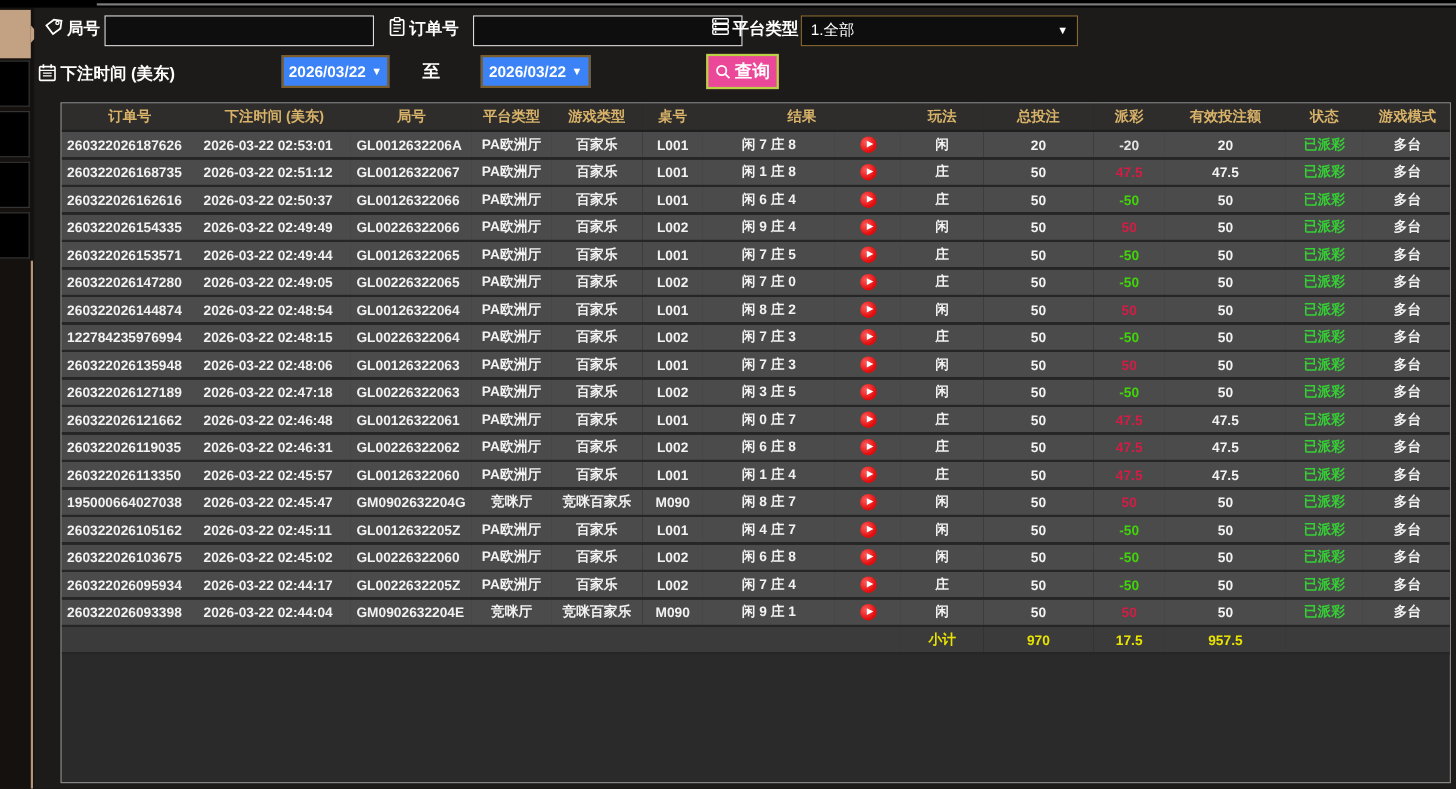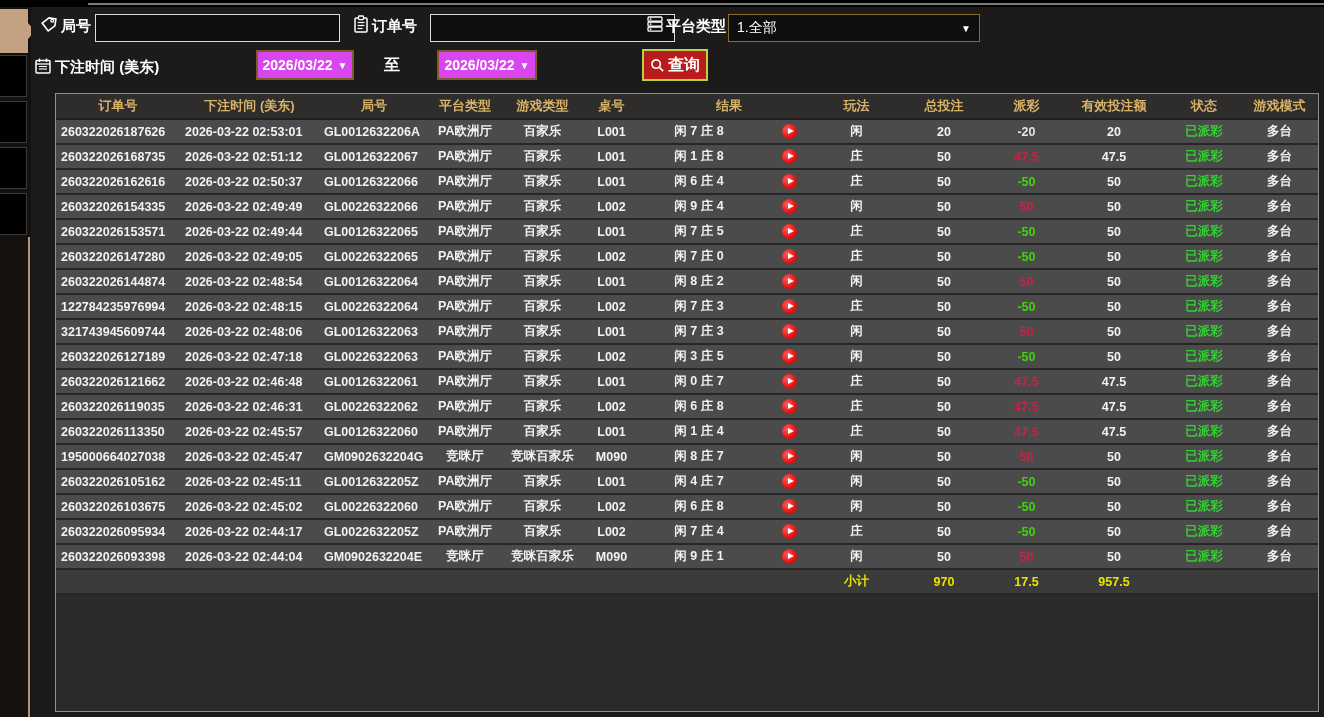--- a/index.html
+++ b/index.html
@@ -37,28 +37,28 @@
     position:absolute; height:28px; background:#0e0e0e; border:1px solid #dcdcdc;
     color:#fff; font-size:13px; padding:0 6px; font-family:"Liberation Sans",sans-serif;
   }
   .f-select {
     position:absolute; height:28px; background:#0e0e0e; border:1px solid #8a6a33;
     display:flex; align-items:center; justify-content:space-between;
     padding:0 8px; font-size:14px; color:#fff; cursor:pointer;
   }
   .f-select .caret { font-size:10px; color:#fff; }
   .date-box {
-    position:absolute; height:30px; background:#d946ef; border:2px solid #7c5c2a;
+    position:absolute; height:30px; background:#3b82f6; border:2px solid #7c5c2a;
     display:flex; align-items:center; justify-content:center; gap:5px;
     font-size:14px; font-weight:700; color:#fff; cursor:pointer;
   }
   .date-box .caret { font-size:10px; }
   .query-btn {
     position:absolute; left:642px; top:49px; width:66px; height:32px;
-    background:#b91c1c; border:2px solid #b9d243;
+    background:#ec4899; border:2px solid #b9d243;
     display:flex; align-items:center; justify-content:center; gap:3px;
     color:#fff; font-size:16px; font-weight:700; cursor:pointer;
   }
   .query-btn svg { width:15px; height:15px; }
 
   
   .table-wrap {
     position:absolute; left:55px; top:93px; width:1264px; height:619px;
     border:1px solid #8f8f8f; background:#2a2a2a; overflow:hidden;
   }
@@ -323,21 +323,21 @@
           <td>闲 7 庄 3</td>
           <td><span class="play"></span></td>
           <td>庄</td>
           <td>50</td>
           <td style="color: rgb(65, 212, 10);">-50</td>
           <td>50</td>
           <td style="color: rgb(53, 207, 53);">已派彩</td>
           <td>多台</td>
         </tr>
         <tr>
-          <td class="c-left">321743945609744</td>
+          <td class="c-left">260322026135948</td>
           <td class="c-left">2026-03-22 02:48:06</td>
           <td class="c-left">GL00126322063</td>
           <td>PA欧洲厅</td>
           <td>百家乐</td>
           <td>L001</td>
           <td>闲 7 庄 3</td>
           <td><span class="play"></span></td>
           <td>闲</td>
           <td>50</td>
           <td style="color: rgb(210, 29, 69);">50</td>

